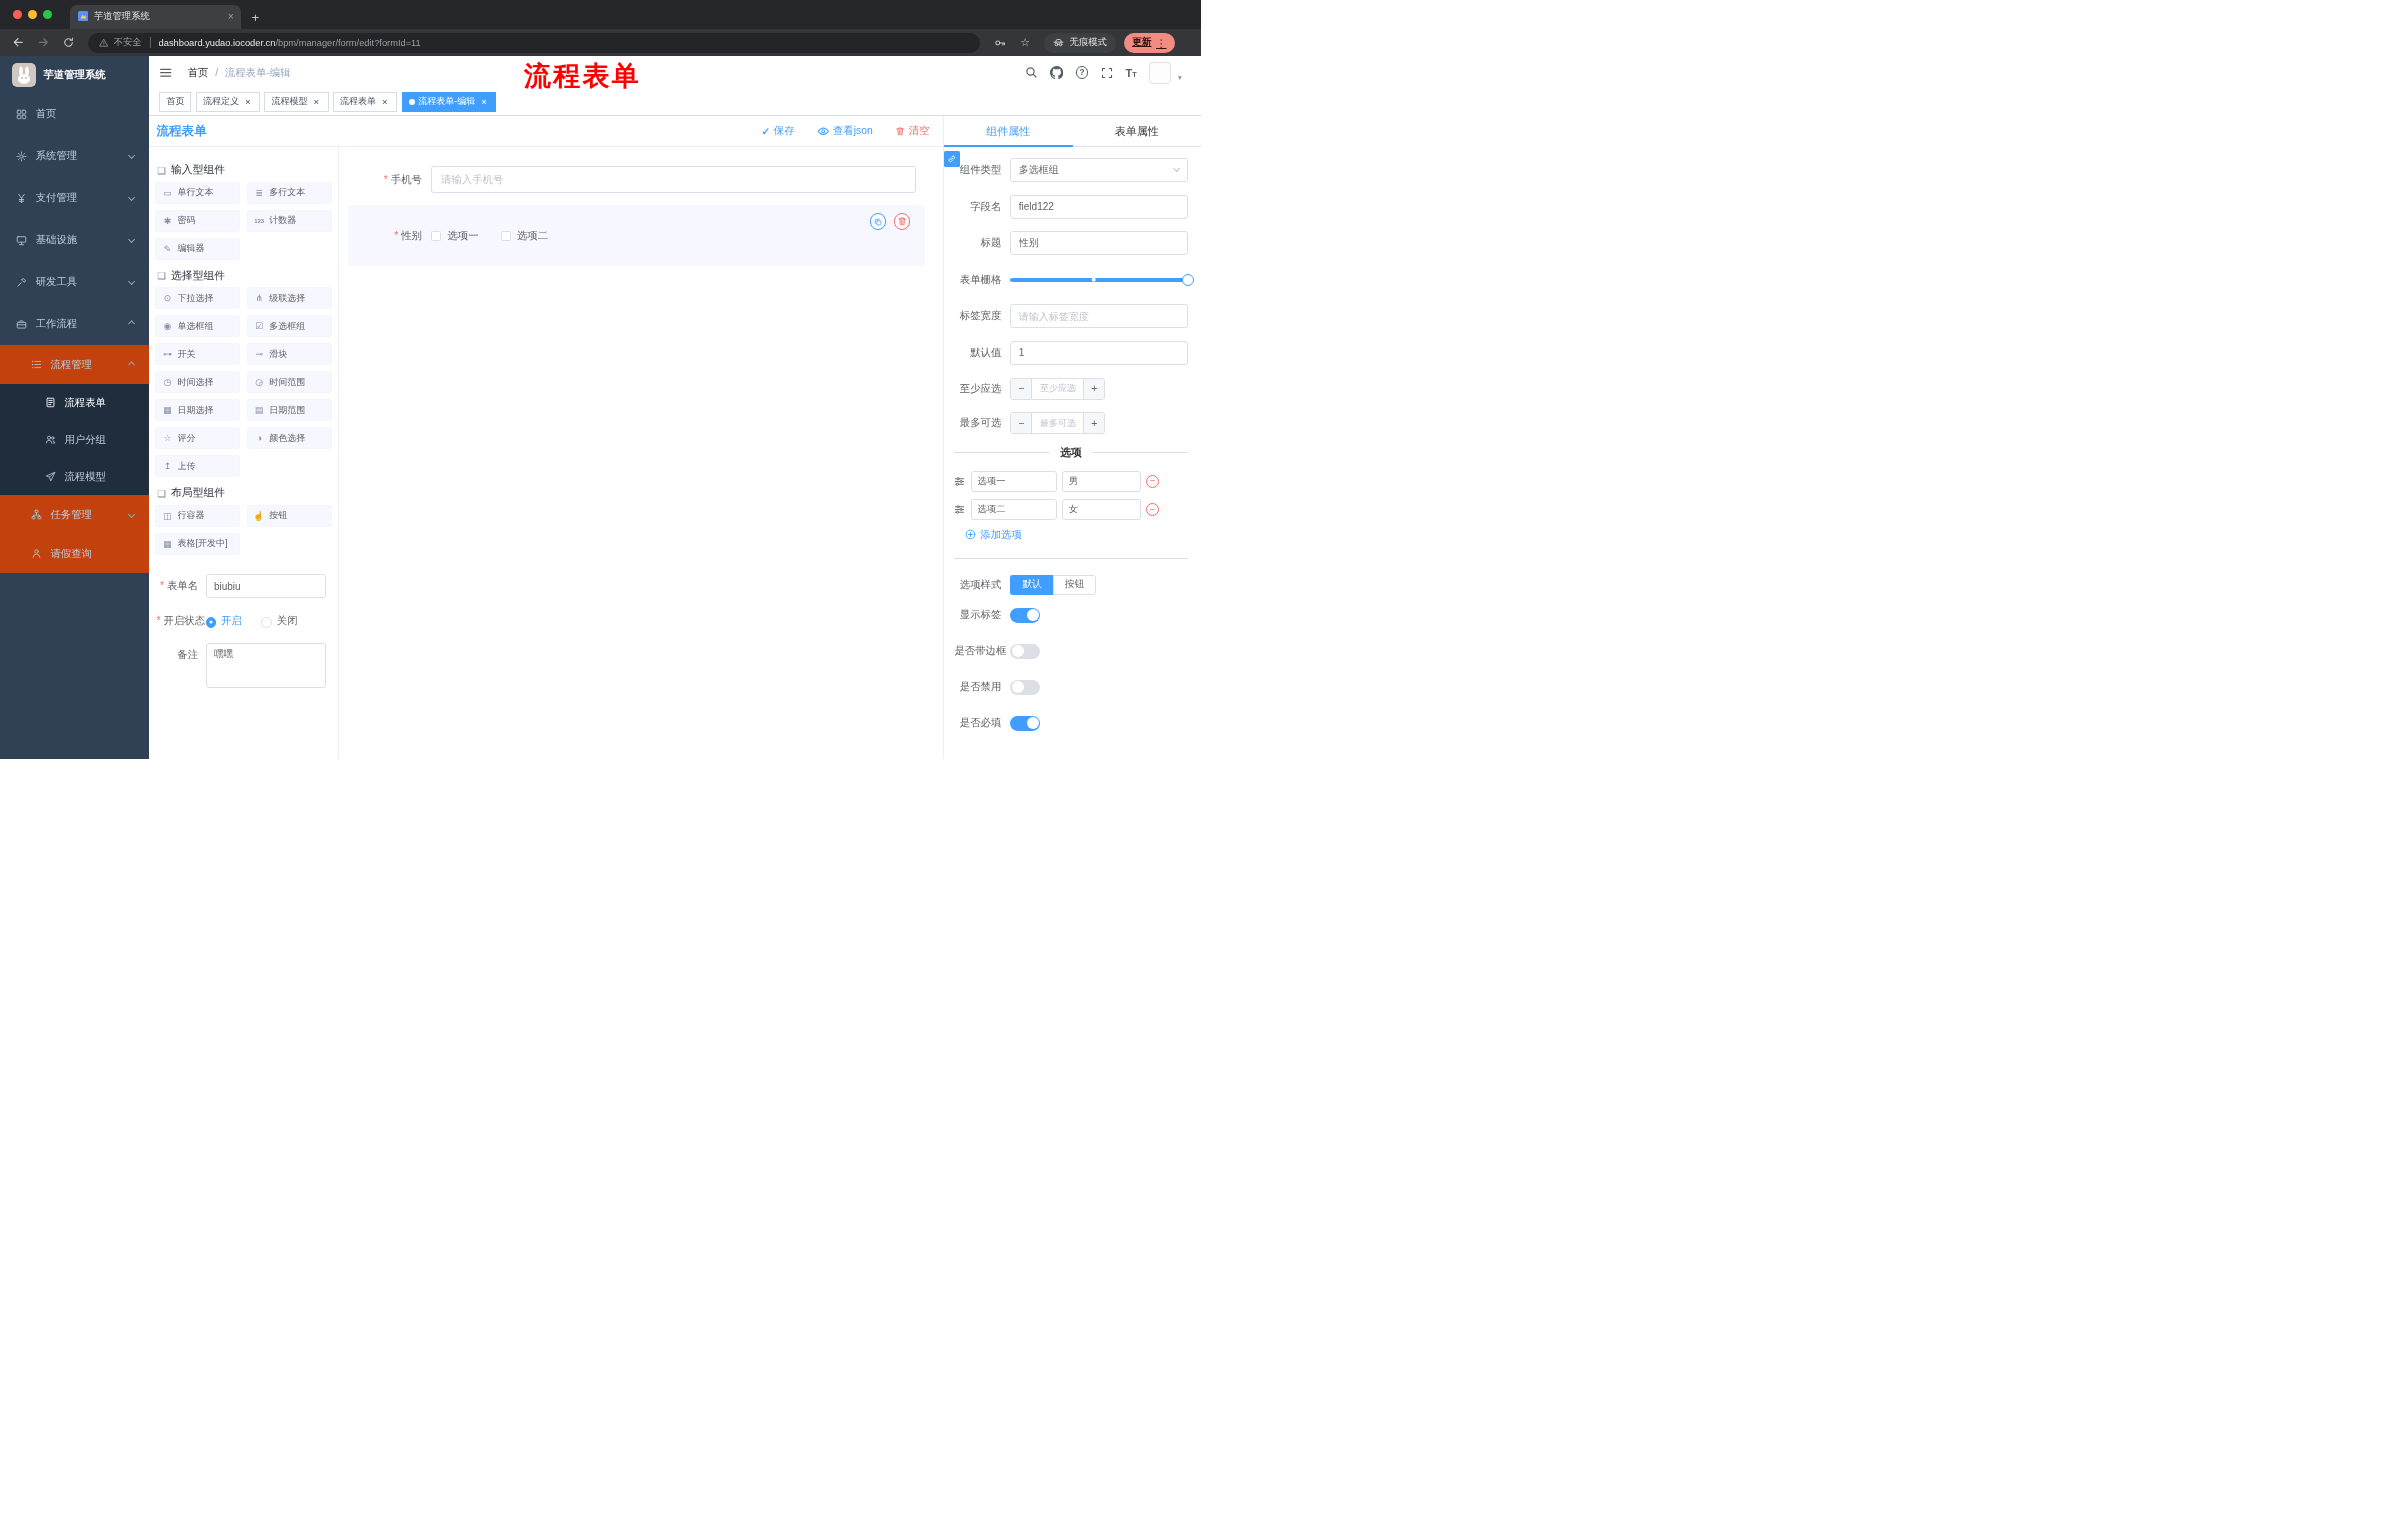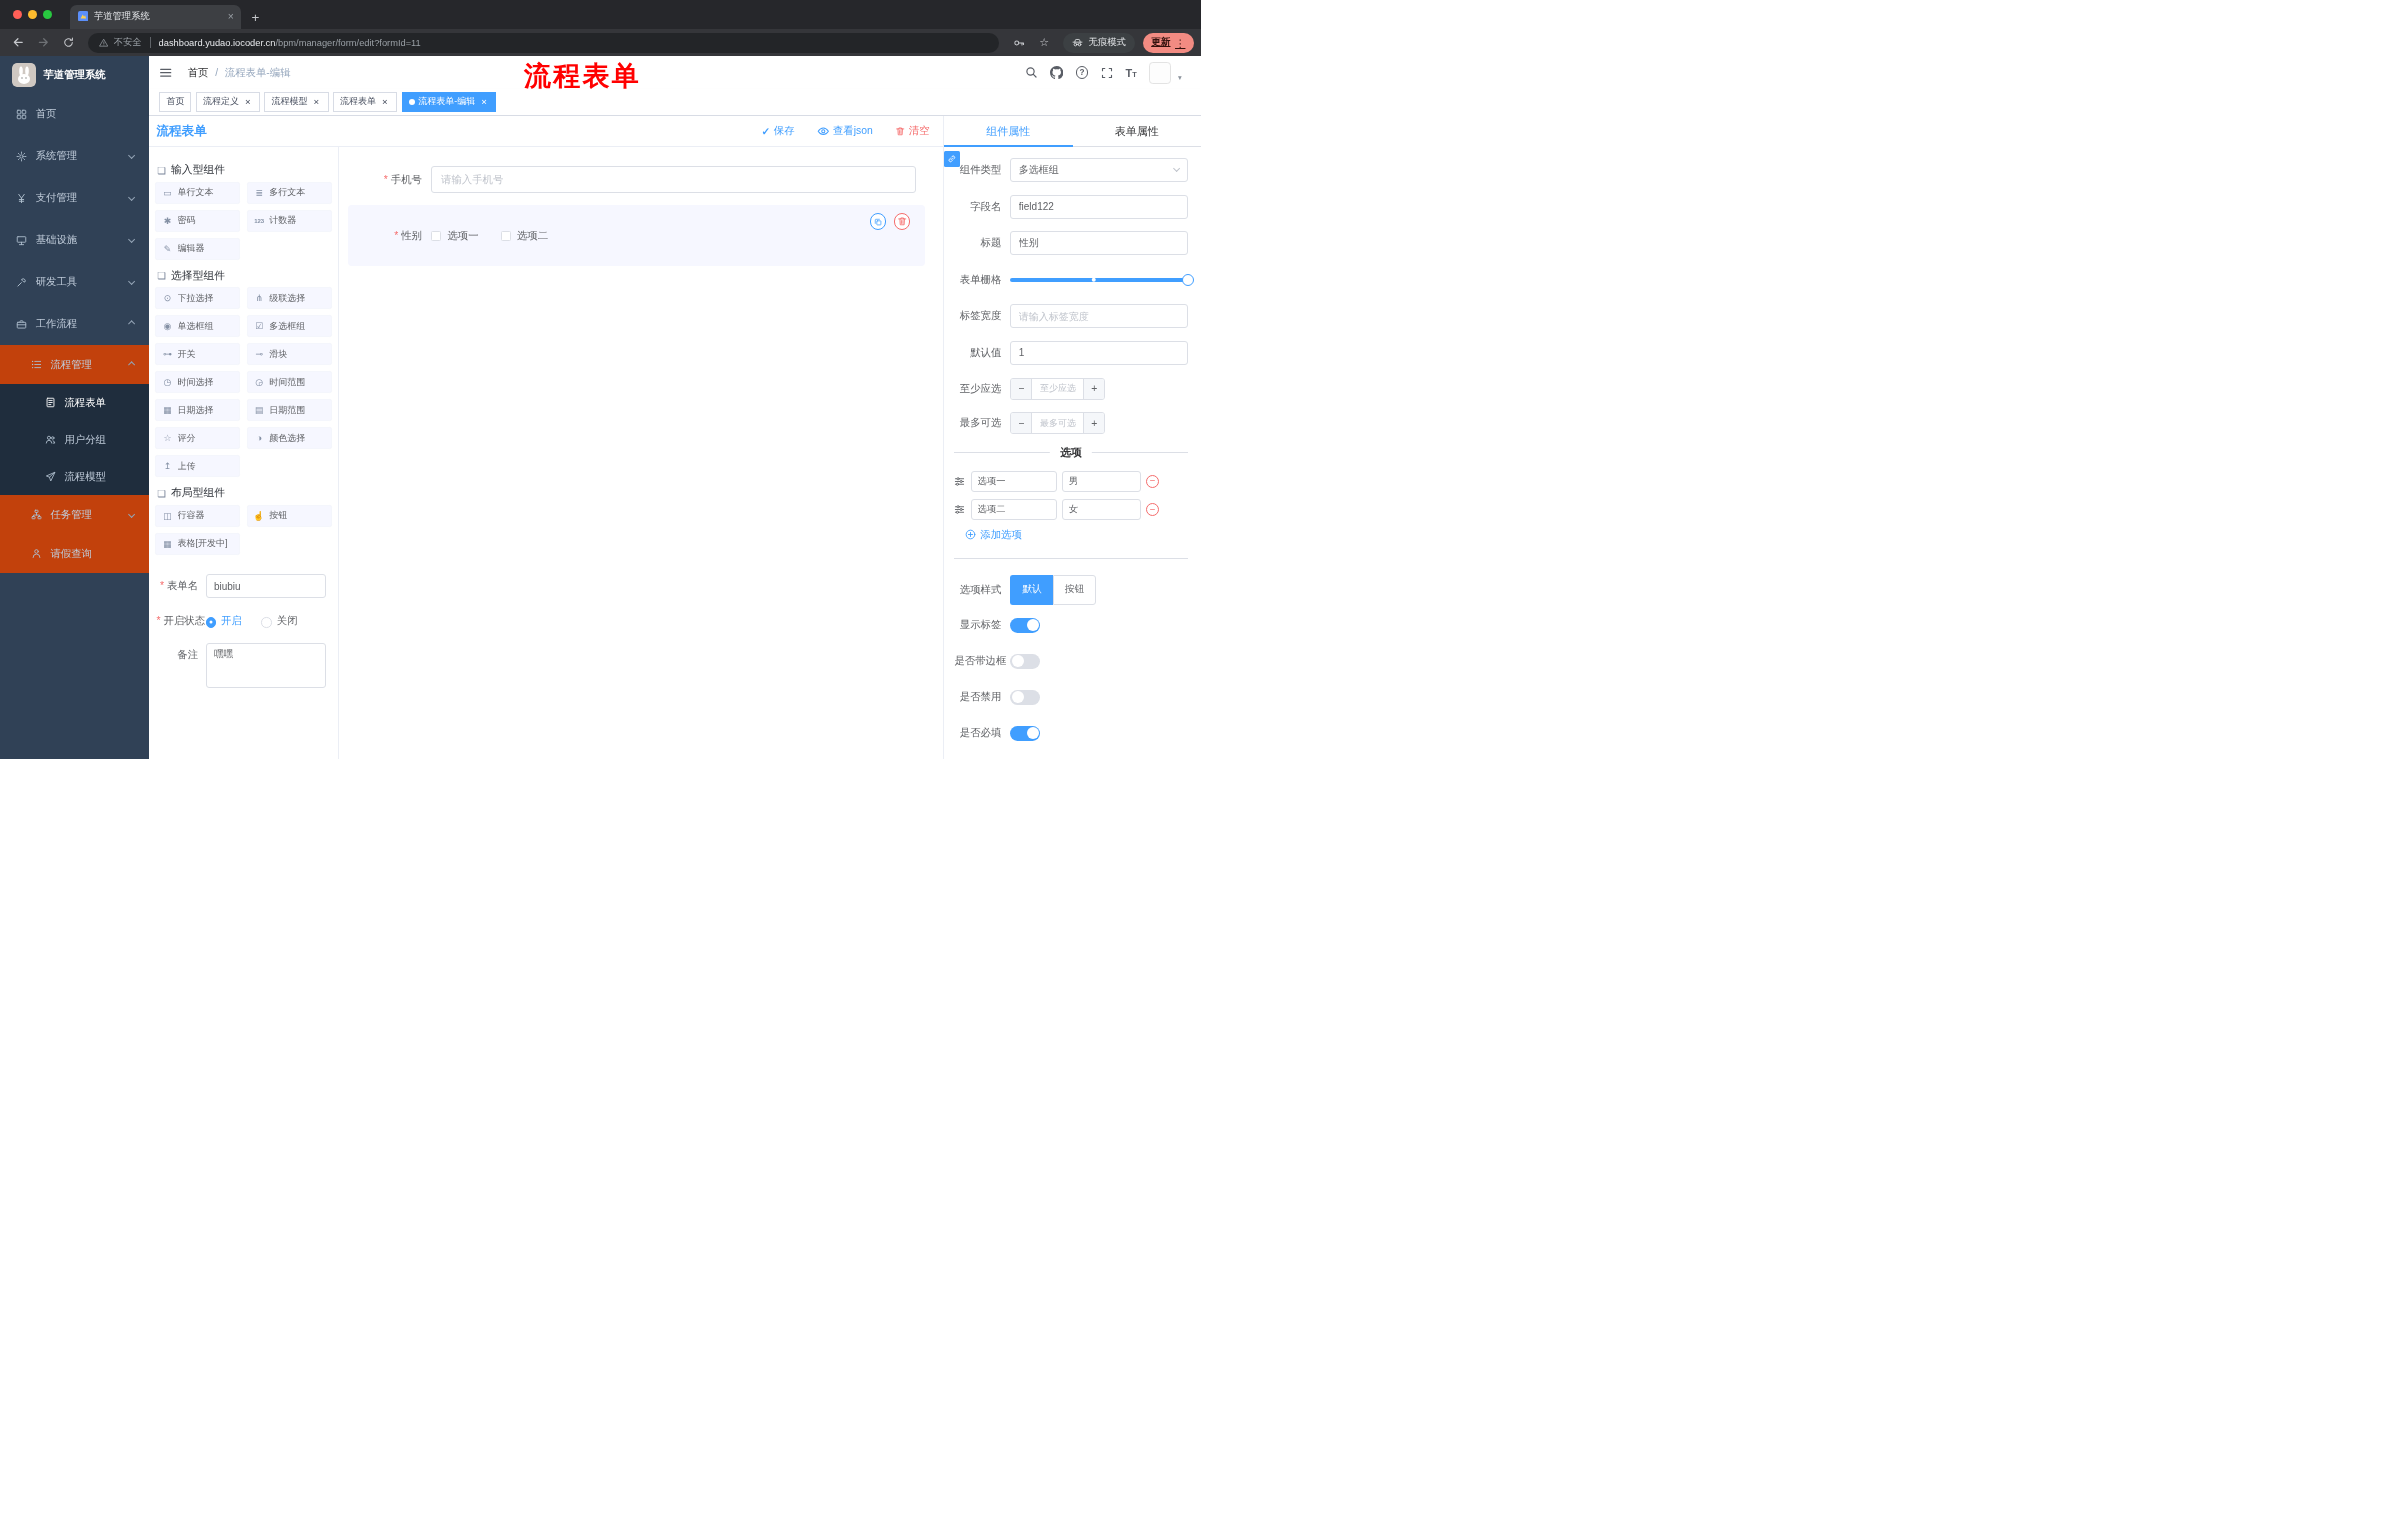--- a/index.html
+++ b/index.html
@@ -17,21 +17,21 @@
   .tab-title { flex:1; white-space:nowrap; overflow:hidden; text-overflow:ellipsis; }
   .tab-close { color:#9aa0a6; font-size:10.4px; cursor:pointer; }
   .new-tab { color:#c6c8cc; font-size:13.4px; padding:0 10.4px 4.5px; cursor:pointer; }
   .chrome-toolbar { height:27px; background:#35363a; display:flex; align-items:center; padding:0 7.4px; gap:3px; }
   .nav-icon { color:#c6c8cc; width:22px; height:21px; display:flex; align-items:center; justify-content:center; border-radius:50%; cursor:pointer; flex-shrink:0; }
   .nav-icon.dim { color:#6e7175; }
   .address-bar { flex:1; height:20px; background:#232528; border-radius:10.4px; display:flex; align-items:center; padding:0 10.4px; margin:0 6px; font-size:9.3px; color:#9aa0a6; gap:5.2px; min-width:0; cursor:text; }
   .addr-sep { width:0.7px; height:10.4px; background:#5f6368; margin:0 3px; }
   .host { color:#e8eaed; } .path { color:#9aa0a6; }
   .incognito-chip { display:flex; align-items:center; gap:5.2px; background:#3c4043; color:#e8eaed; height:20px; padding:0 9.7px; border-radius:10.4px; font-size:9.3px; margin:0 4.5px; flex-shrink:0; }
-  .update-chip { display:flex; align-items:center; gap:4.5px; background:#f28b82; color:#33110d; height:20px; padding:0 8.2px; border-radius:10.4px; font-size:9.7px; font-weight:700; margin-right:0; cursor:pointer; flex-shrink:0;text-decoration:underline; }
+  .update-chip { display:flex; align-items:center; gap:4.5px; background:#f28b82; color:#33110d; height:20px; padding:0 8.2px; border-radius:10.4px; font-size:9.7px; font-weight:700; margin-right:19px; cursor:pointer; flex-shrink:0;text-decoration:underline; }
   .update-chip .dots { font-weight:400; font-size:10.4px; }
 
   
   .app { display:flex; height:704px; }
   .sidebar { width:149px; background:#304156; color:#bfcbd9; flex-shrink:0; display:flex; flex-direction:column; overflow:hidden; }
   .logo-row { height:37px; display:flex; align-items:center; gap:7.4px; padding:0 12px; }
   .logo-img { width:24px; height:24px; border-radius:4.5px; overflow:hidden; flex-shrink:0; }
   .logo-title { color:#fff; font-size:10.4px; font-weight:700; white-space:nowrap; }
   .menu { flex:1; }
   .menu-item { display:flex; align-items:center; cursor:pointer; font-size:10.4px; position:relative; }
@@ -141,21 +141,21 @@
   .divider { position:relative; height:0.7px; background:#dcdfe6; margin:18px 0 18px; }
   .divider-text { position:absolute; left:50%; top:50%; transform:translate(-50%,-50%); background:#fff; padding:0 10.4px; font-size:10.8px; color:#303133; font-weight:600; white-space:nowrap; }
   .divider.plain { margin:16.3px 0; }
   .opt-row { display:flex; align-items:center; gap:5.2px; margin-bottom:7.4px; }
   .opt-handle { color:#606266; display:flex; cursor:grab; flex-shrink:0; }
   .opt-row .el-input { height:21px; font-size:9.3px; padding:0 6px; }
   .opt-name { width:86px; } .opt-value { width:79px; }
   .opt-remove { width:13.4px; height:13.4px; border-radius:50%; border:1.1px solid #f56c6c; color:#f56c6c; display:flex; align-items:center; justify-content:center; font-size:9.7px; line-height:1; cursor:pointer; flex-shrink:0; }
   .add-option { display:flex; align-items:center; gap:4.5px; color:#409eff; font-size:10.4px; margin:4.5px 0 0 10.4px; cursor:pointer; }
   .choice-group { display:flex; }
-  .choice { height:30px; padding:0 11px; border:0.7px solid #dcdfe6; display:flex; align-items:center; font-size:9.7px; color:#606266; background:#fff; cursor:pointer; }
+  .choice { height:20px; padding:0 11px; border:0.7px solid #dcdfe6; display:flex; align-items:center; font-size:9.7px; color:#606266; background:#fff; cursor:pointer; }
   .choice:first-child { border-radius:3px 0 0 3px; border-right:none; }
   .choice:last-child { border-radius:0 3px 3px 0; }
   .choice.active { background:#409eff; border-color:#409eff; color:#fff; }
   .switch-row { margin-bottom:21px; }
   .switch { width:30px; height:15px; border-radius:7.4px; background:#dcdfe6; position:relative; cursor:pointer; display:inline-block; }
   .switch.on { background:#409eff; }
   .knob { position:absolute; top:1.5px; left:1.5px; width:12px; height:12px; border-radius:50%; background:#fff; transition:left .2s; }
   .switch.on .knob { left:16.3px; }
 
   

